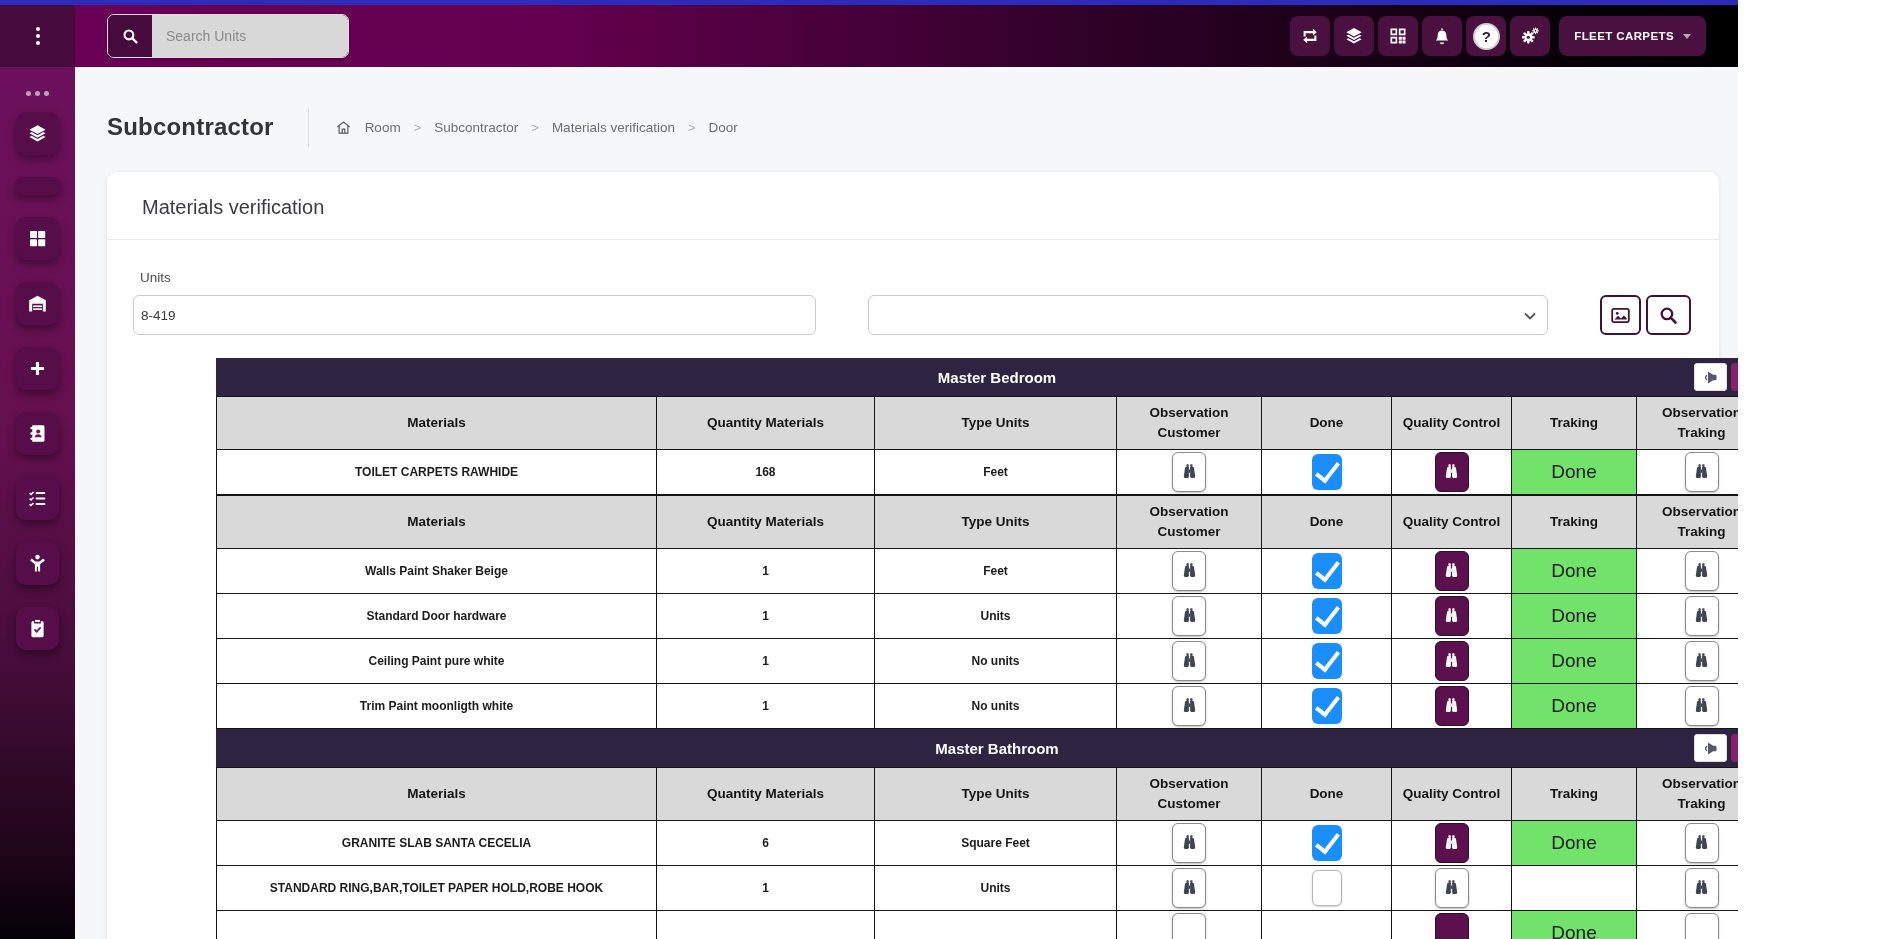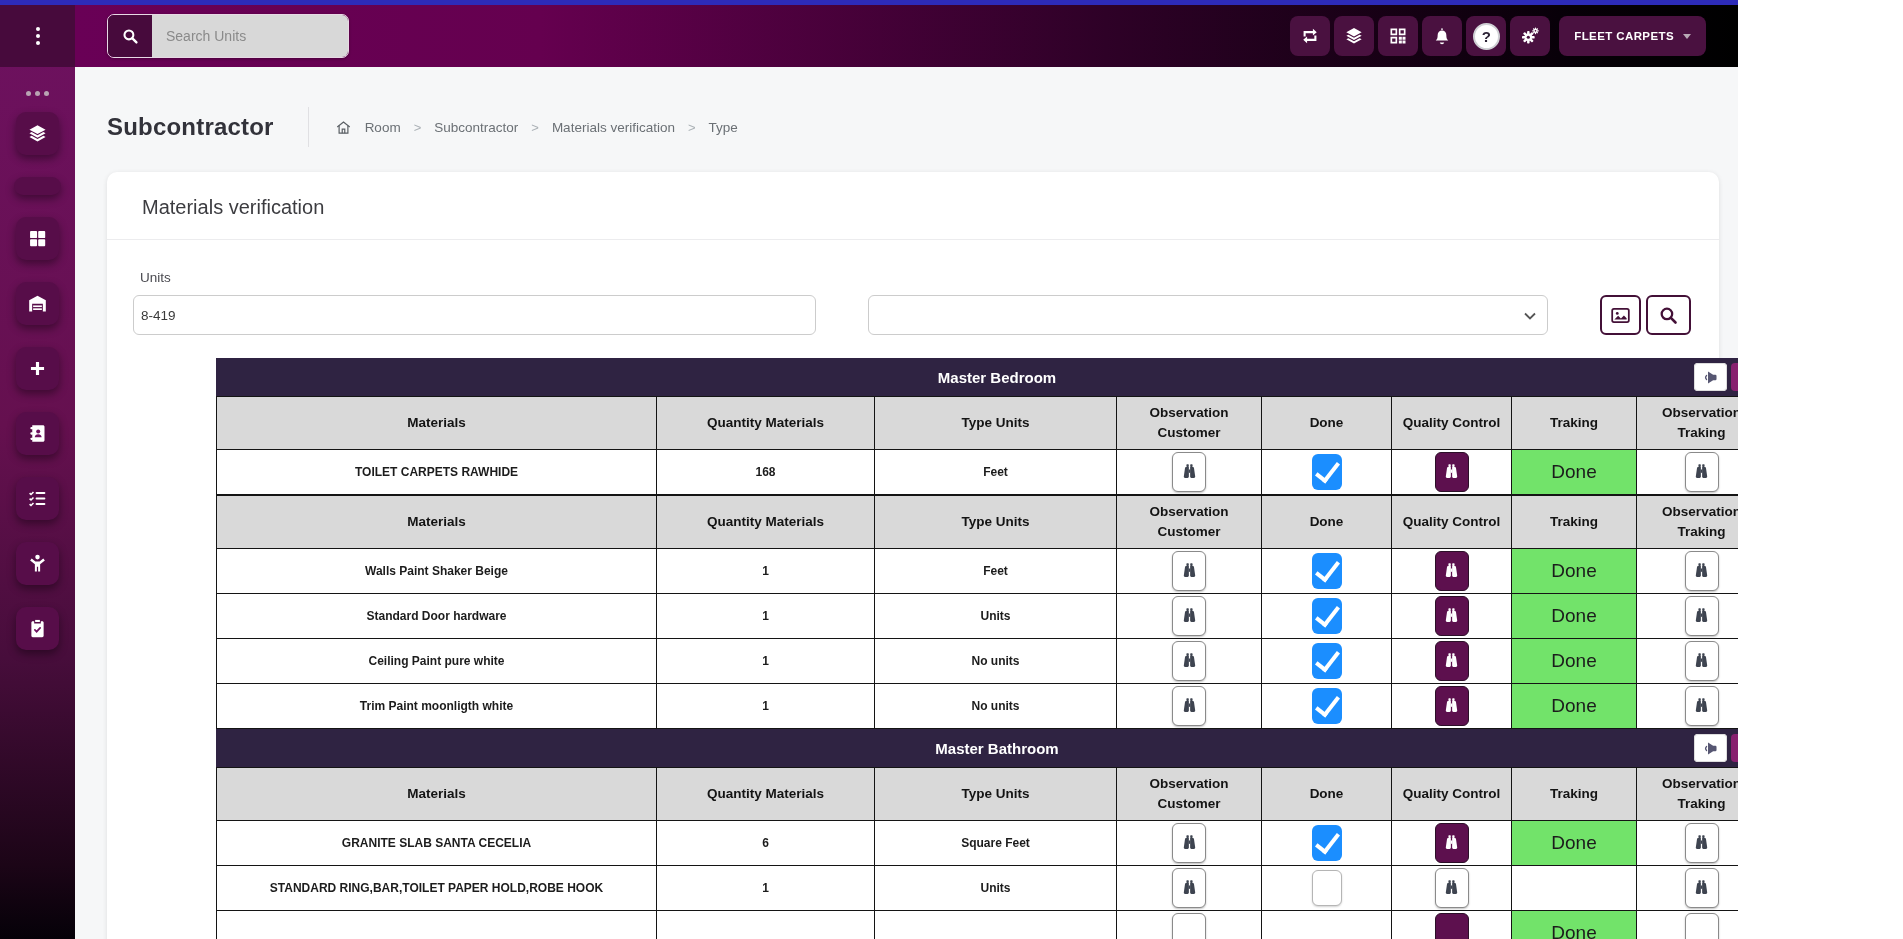--- a/index.html
+++ b/index.html
@@ -271,21 +271,21 @@
               <path d="M10.2 20v-5.6h3.6V20"></path>
           </svg>
         </span>
         <span id="bc-items" style="display:flex;align-items:center;gap:13px;">
             <span class="bc-item">Room</span>
             <span class="bc-sep">&gt;</span>
             <span class="bc-item">Subcontractor</span>
             <span class="bc-sep">&gt;</span>
             <span class="bc-item">Materials verification</span>
             <span class="bc-sep">&gt;</span>
-            <span class="bc-item">Type</span>
+            <span class="bc-item">Door</span>
           </span>
       </nav>
     </div>
 
     <section class="card">
       <h2 class="card-title">Materials verification</h2>
 
       <div class="filters">
         <div class="field">
           <label>Units</label>

